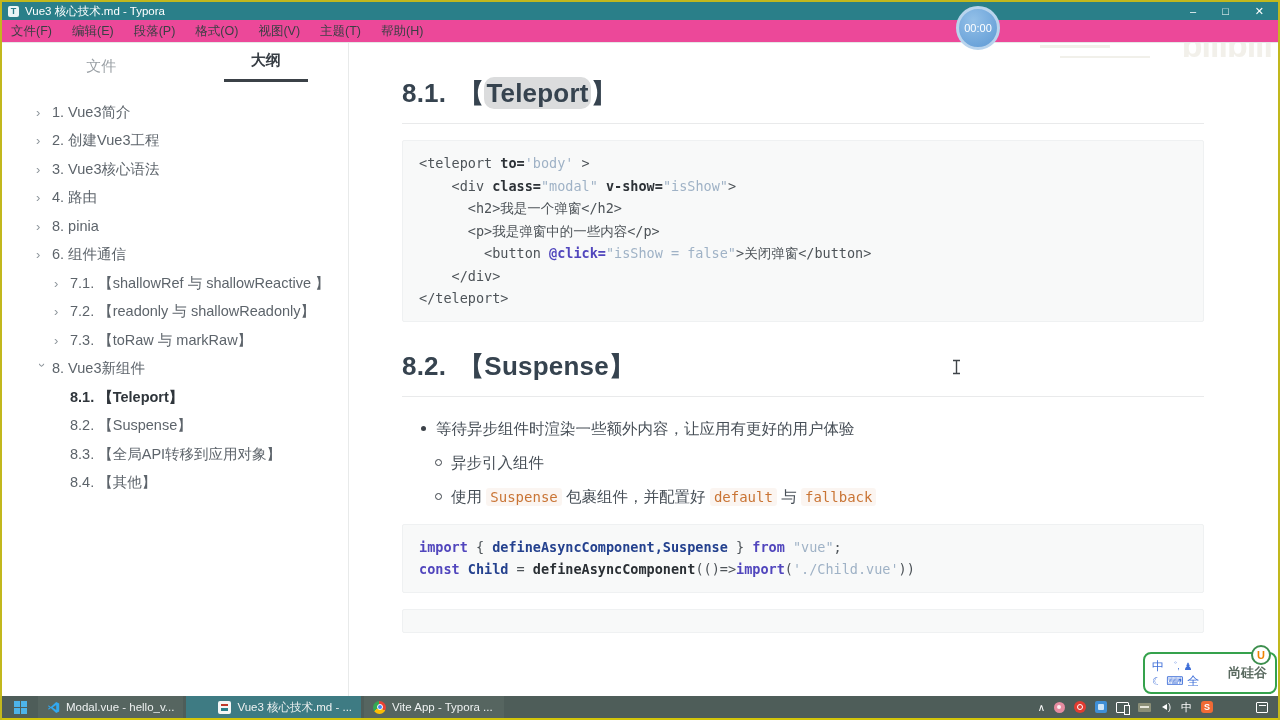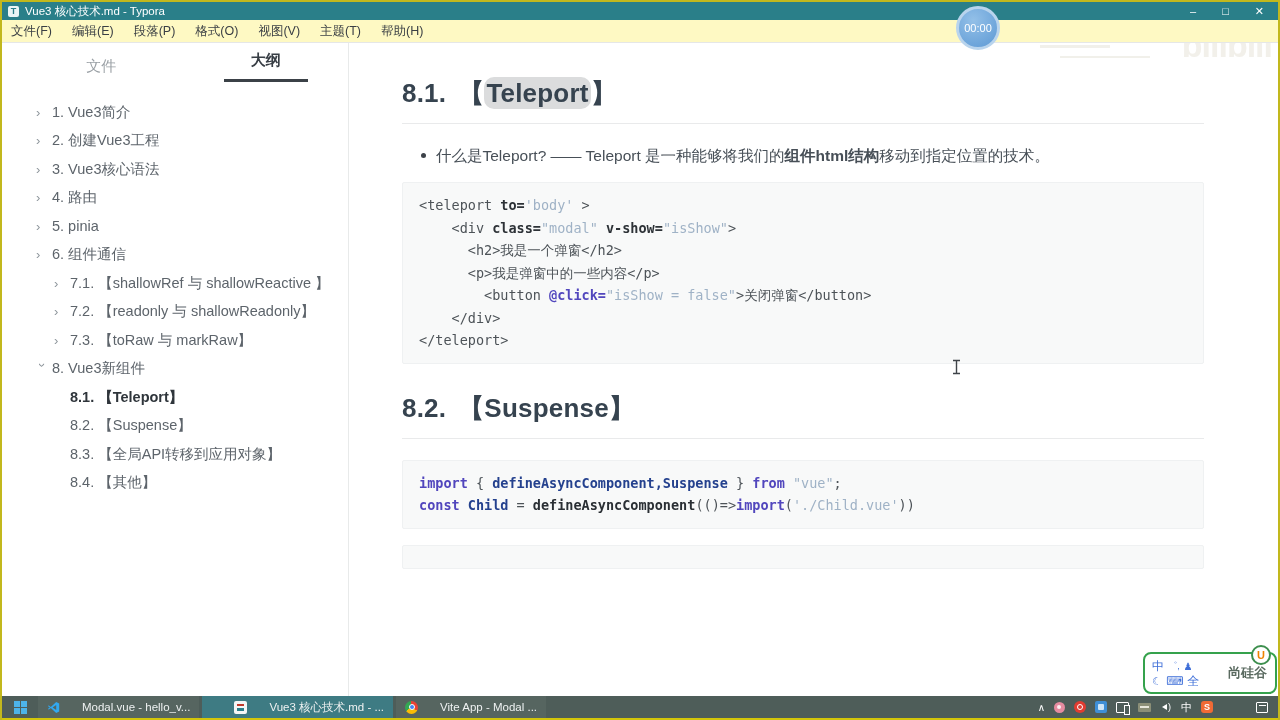--- a/index.html
+++ b/index.html
@@ -14,21 +14,21 @@
 
   
   .titlebar{position:absolute;left:2px;right:2px;top:2px;height:18px;background:#2a7f89;
     display:flex;align-items:center;color:#fff;font-size:11.5px;z-index:10;}
   .tt-icon{width:11px;height:11px;background:#eaf5f6;border-radius:2px;color:#2a7f89;
     font-size:9px;font-weight:700;display:flex;align-items:center;justify-content:center;margin:0 6px 0 6px;line-height:1;}
   .win-controls{margin-left:auto;display:flex;gap:26px;padding-right:14px;font-size:11px;align-items:center;}
   .win-controls span{cursor:pointer;line-height:1;}
 
   
-  .menubar{position:absolute;left:2px;right:2px;top:20px;height:22px;background:#fef9c3;
+  .menubar{position:absolute;left:2px;right:2px;top:20px;height:22px;background:#ec4899;
     border-bottom:1px solid #e5e7e7;display:flex;align-items:center;font-size:12.5px;color:#3a3f44;z-index:9;}
   .menubar span{padding:0 10px;cursor:default;}
   .menubar span:first-child{padding-left:9px;}
 
   
   .sidebar{position:absolute;left:2px;top:43px;width:329px;bottom:24px;background:#fff;
     border-right:1px solid #e8eaea;z-index:5;padding-left:17px;}
   .side-tabs{display:flex;height:46px;align-items:center;font-size:15px;}
   .tab{flex:1;text-align:center;color:#9aa0a5;cursor:pointer;}
   .tab.active{color:#383e45;font-weight:700;}
@@ -94,21 +94,21 @@
     font-size:11px;display:flex;align-items:center;justify-content:center;}
   .ime-logo::before{content:"U";}
   .ime-brand-text{font-size:13px;font-weight:700;color:#5a6a60;}
 
   
   .taskbar{position:absolute;left:2px;right:2px;bottom:2px;height:22px;background:#4e5d59;
     display:flex;align-items:center;z-index:50;color:#eef1f1;}
   .start{width:36px;display:flex;justify-content:center;align-items:center;cursor:pointer;}
   .winlogo{width:13px;height:13px;display:grid;grid-template-columns:6px 6px;grid-template-rows:6px 6px;gap:1px;}
   .winlogo i{background:#4db3e8;}
-  .tb-app{display:flex;align-items:center;gap:22px;height:22px;padding:0 9px;margin-right:3px;
+  .tb-app{display:flex;align-items:center;gap:6px;height:22px;padding:0 9px;margin-right:3px;
     font-size:11.5px;background:#566560;min-width:140px;box-sizing:border-box;cursor:pointer;white-space:nowrap;overflow:hidden;}
   .tb-app.active{background:#3e7b83;padding-left:32px;}
   .ic-vscode{width:13px;height:13px;flex:0 0 13px;}
   .ic-typora{width:13px;height:13px;flex:0 0 13px;background:#f4f6f6;border-radius:2px;position:relative;}
   .ic-typora::before{content:"";position:absolute;left:3px;top:3px;width:7px;height:2px;background:#c0392b;}
   .ic-typora::after{content:"";position:absolute;left:3px;top:7px;width:7px;height:3px;background:#2a7f89;}
   .ic-chrome{width:13px;height:13px;flex:0 0 13px;border-radius:50%;
     background:conic-gradient(#ea4335 0 33%,#fbbc05 0 66%,#34a853 0 100%);position:relative;}
   .ic-chrome::after{content:"";position:absolute;left:3.5px;top:3.5px;width:6px;height:6px;border-radius:50%;
     background:#4285f4;border:1px solid #fff;box-sizing:border-box;}
@@ -177,21 +177,21 @@
         <div class="outline-item lv1">
           <span class="chev">›</span>
           <span class="olabel">3. Vue3核心语法</span>
         </div>
         <div class="outline-item lv1">
           <span class="chev">›</span>
           <span class="olabel">4. 路由</span>
         </div>
         <div class="outline-item lv1">
           <span class="chev">›</span>
-          <span class="olabel">5. pinia</span>
+          <span class="olabel">8. pinia</span>
         </div>
         <div class="outline-item lv1">
           <span class="chev">›</span>
           <span class="olabel">6. 组件通信</span>
         </div>
         <div class="outline-item lv2">
           <span class="chev">›</span>
           <span class="olabel">7.1. 【shallowRef 与 shallowReactive 】</span>
         </div>
         <div class="outline-item lv2">
@@ -220,27 +220,29 @@
         </div>
         <div class="outline-item lv2">
           <span class="chev"></span>
           <span class="olabel">8.4. 【其他】</span>
         </div>
       </div>
   </div>
 
   <div class="doc">
     <h2 class="h2sec" id="h1"><span class="hnum">8.1.</span><span>【</span><span class="hl">Teleport</span><span>】</span></h2>
-    <ul class="blist">
-      <li class="disc"><span>什么是Teleport? —— Teleport 是一种能够将我们的</span><span class="b">组件html结构</span><span>移动到指定位置的技术。</span></li>
-    </ul>
     <pre class="codeblk"><div class="code-line"><span>&lt;teleport </span><span class="attr">to=</span><span class="str">'body'</span><span> &gt;</span></div><div class="code-line"><span>    &lt;div </span><span class="attr">class=</span><span class="str">"modal"</span><span> </span><span class="attr">v-show=</span><span class="str">"isShow"</span><span>&gt;</span></div><div class="code-line"><span>      &lt;h2&gt;</span><span class="cn">我是一个弹窗</span><span>&lt;/h2&gt;</span></div><div class="code-line"><span>      &lt;p&gt;</span><span class="cn">我是弹窗中的一些内容</span><span>&lt;/p&gt;</span></div><div class="code-line"><span>        &lt;button </span><span class="kw">@click=</span><span class="str">"isShow = false"</span><span>&gt;</span><span class="cn">关闭弹窗</span><span>&lt;/button&gt;</span></div><div class="code-line"><span>    &lt;/div&gt;</span></div><div class="code-line"><span>&lt;/teleport&gt;</span></div></pre>
 
     <h2 class="h2sec" id="h2"><span class="hnum">8.2.</span><span>【Suspense】</span></h2>
     <ul class="blist">
+      <li class="disc">等待异步组件时渲染一些额外内容，让应用有更好的用户体验</li>
+    </ul>
+    <ul class="sublist">
+      <li class="circ">异步引入组件</li>
+      <li class="circ"><span>使用 </span><span class="icode">Suspense</span><span> 包裹组件，并配置好 </span><span class="icode">default</span><span> 与 </span><span class="icode">fallback</span></li>
     </ul>
     <pre class="codeblk"><div class="code-line"><span class="kw">import</span><span> { </span><span class="fn">defineAsyncComponent,Suspense</span><span> } </span><span class="kw">from</span><span> </span><span class="str">"vue"</span><span>;</span></div><div class="code-line"><span class="kw">const</span><span> </span><span class="fn">Child</span><span> = </span><span class="fnb">defineAsyncComponent</span><span>(()=&gt;</span><span class="kw">import</span><span>(</span><span class="str">'./Child.vue'</span><span>))</span></div></pre>
     <pre class="codeblk"></pre>
   </div>
 
   <div class="ibeam">
     <svg width="11" height="16" viewBox="0 0 11 16">
         <path d="M2 1.5 H9 M5.5 1.5 V14.5 M2 14.5 H9" stroke="#3f4449" stroke-width="1.4" fill="none"></path>
       </svg>
   </div>
@@ -286,21 +288,21 @@
           <path fill="#31a8f0" d="M17 2 L7 11 3.5 8.2 1.5 9.2 5.2 12 1.5 14.8 3.5 15.8 7 13 17 22 22.5 19.4 V4.6 Z M17 7.2 V16.8 L10.4 12 Z"></path>
         </svg>
       <span>Modal.vue - hello_v...</span>
     </div>
     <div class="tb-app active">
       <span class="ic-typora"></span>
       <span>Vue3 核心技术.md - ...</span>
     </div>
     <div class="tb-app">
       <span class="ic-chrome"></span>
-      <span>Vite App - Modal ...</span>
+      <span>Vite App - Typora ...</span>
     </div>
     <div class="tray">
       <span class="tr chev-up"></span>
       <span class="tr t-flower"></span>
       <span class="tr t-red"></span>
       <span class="tr t-blue"></span>
       <span class="tr t-monitor"></span>
       <span class="tr t-drive"></span>
       <span class="tr t-speaker"></span>
       <span class="tr t-lang">中</span>

